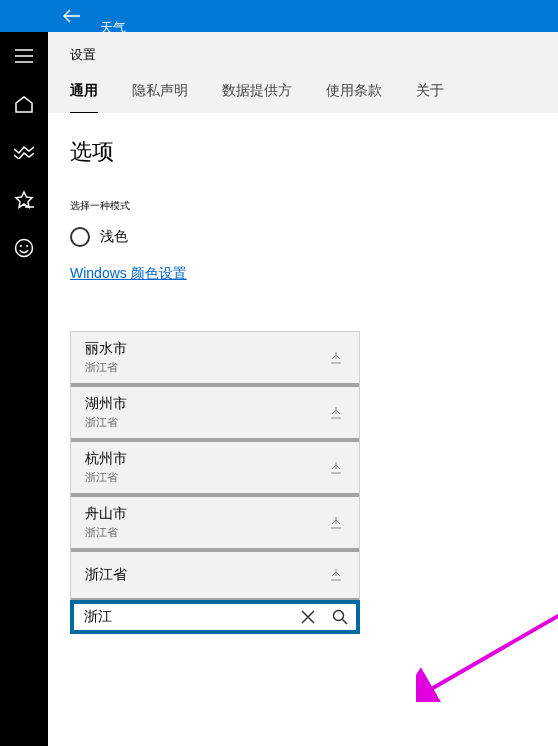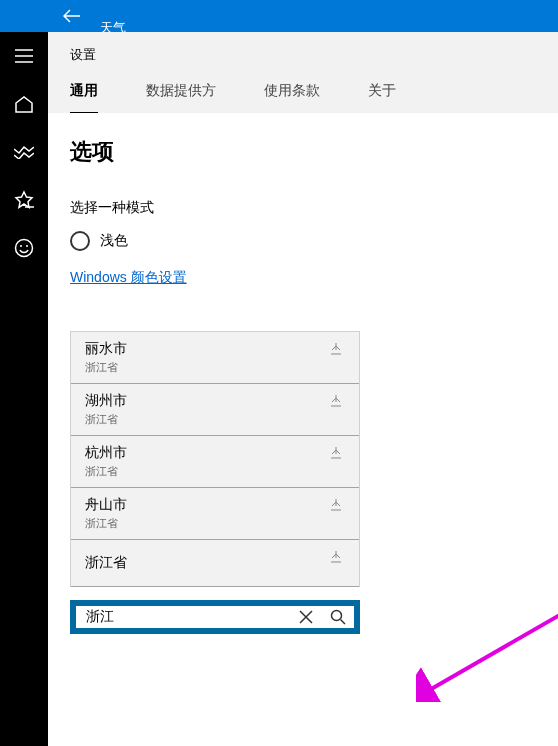--- a/index.html
+++ b/index.html
@@ -8,41 +8,41 @@
   .sidebar { width: 48px; background: #000; display: flex; flex-direction: column; }
   .titlebar { height: 32px; background: #0078d7; display: flex; align-items: center; }
   .back-btn { width: 48px; height: 32px; display: flex; align-items: center; justify-content: center; color: #fff; }
   .title-text { color: #fff; font-size: 13px; padding-left: 4px; margin-top: 24px; }
   .main { flex: 1; display: flex; flex-direction: column; background: #fff; }
   .sidebar-space { height: 32px; background: #0078d7; }
   .sidebar-items { display: flex; flex-direction: column; }
   .sidebar-item { width: 48px; height: 48px; display: flex; align-items: center; justify-content: center; color: #fff; font-size: 18px; cursor: pointer; }
   .header { background: #f2f2f2; padding: 14px 22px 0 22px; }
   .header-title { font-size: 13px; font-weight: 400; color: #000; margin-bottom: 18px; }
-  .tabs { display: flex; gap: 48px; font-size: 14px; color: #444; }
+  .tabs { display: flex; gap: 34px; font-size: 14px; color: #444; }
   .tab { padding-bottom: 12px; cursor: pointer; }
   .tab.active { color: #000; font-weight: 600; border-bottom: 2px solid #000; margin-bottom: -1px; }
   .content { padding: 24px 22px; background: #fff; position: relative; flex: 1; }
-  .section-title { font-size: 22px; font-weight: 700; color: #000; margin-bottom: 32px; }
-  .field-label { font-size: 14px; color: #000; margin-bottom: 14px; }
+  .section-title { font-size: 22px; font-weight: 400; color: #000; margin-bottom: 32px; }
+  .field-label { font-size: 10px; color: #000; margin-bottom: 14px; }
   .radio-group { display: flex; flex-direction: column; gap: 12px; margin-bottom: 16px; }
   .radio-item { display: flex; align-items: center; gap: 10px; cursor: pointer; }
   .radio-outer { width: 20px; height: 20px; border: 2px solid #333; border-radius: 50%; display: flex; align-items: center; justify-content: center; }
   .radio-inner { width: 10px; height: 10px; background: #333; border-radius: 50%; display: none; }
   .radio-item.selected .radio-inner { display: block; }
   .radio-label { font-size: 14px; color: #000; }
   .link { color: #0066cc; text-decoration: underline; font-size: 14px; cursor: pointer; display: inline-block; margin-top: 2px; }
   .dropdown { position: absolute; left: 22px; top: 218px; width: 290px; background: #f2f2f2; border: 1px solid #d0d0d0; border-bottom: none; }
-  .dropdown-item { padding: 8px 14px; display: flex; justify-content: space-between; cursor: pointer; border-bottom: 1px solid #a3a3a3; }
+  .dropdown-item { padding: 8px 14px; display: flex; align-items: center; justify-content: space-between; cursor: pointer; border-bottom: 4px solid #a3a3a3; }
   .dd-text { display: flex; flex-direction: column; }
   .dd-primary { font-size: 14px; color: #000; }
   .dd-secondary { font-size: 11px; color: #666; margin-top: 2px; }
   .dd-icon { color: #888; font-size: 14px; width: 18px; height: 18px; display:flex; align-items:center; justify-content:center; }
   .dropdown-item.single .dd-primary { padding: 6px 0; }
-  .searchbox { position: absolute; left: 22px; top: 487px; width: 290px; height: 34px; border: 6px solid #0369a1; display: flex; align-items: center; background: #fff; }
+  .searchbox { position: absolute; left: 22px; top: 487px; width: 290px; height: 34px; border: 4px solid #0369a1; display: flex; align-items: center; background: #fff; }
   .search-input { flex: 1; border: none; outline: none; padding: 0 10px; font-size: 14px; font-family: inherit; }
   .search-btn { width: 32px; height: 100%; display: flex; align-items: center; justify-content: center; cursor: pointer; font-size: 16px; color: #333; }
   .arrow { position: absolute; left: 368px; top: 479px; pointer-events: none; }
   svg.icon { display: block; }
 </style>
 </head>
 <body>
 
 <div class="app">
   <div class="sidebar">
@@ -87,20 +87,21 @@
             <path fill="none" stroke="#fff" stroke-width="1.5" d="M7 1L1 7l6 6M1 7h16"></path>
           </svg>
       </div>
       <span class="title-text">天气</span>
     </div>
 
     <div class="header">
       <div class="header-title">设置</div>
       <div class="tabs">
         <div class="tab active">通用</div>
+        <div class="tab">隐私声明</div>
         <div class="tab">数据提供方</div>
         <div class="tab">使用条款</div>
         <div class="tab">关于</div>
       </div>
     </div>
 
     <div class="content">
       <div class="section-title">选项</div>
       <div class="field-label">选择一种模式</div>
       <div class="radio-group">

